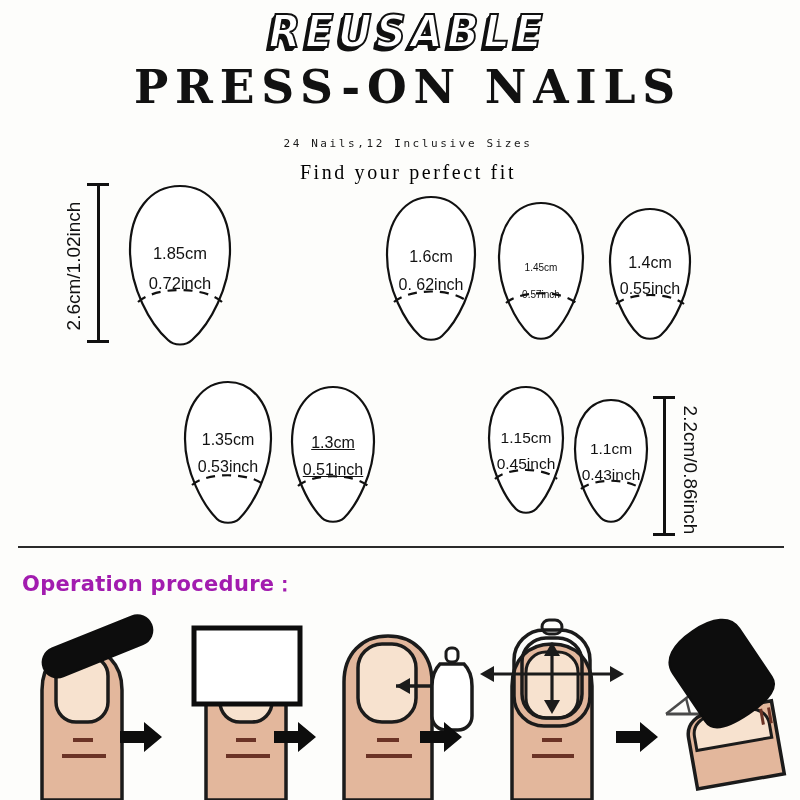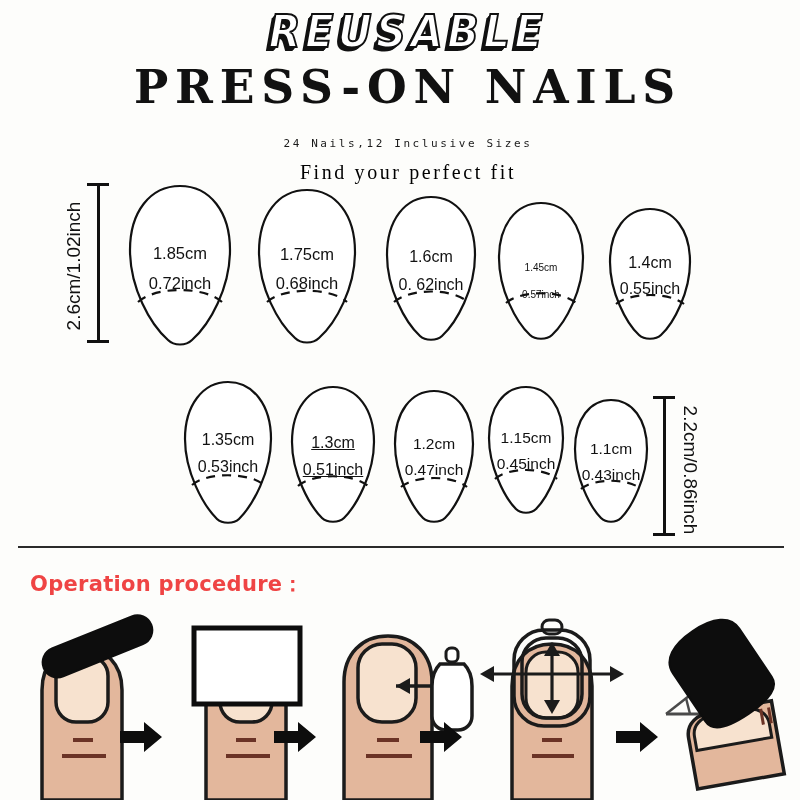--- a/index.html
+++ b/index.html
@@ -138,22 +138,21 @@
 
   
   .ops-heading {
     position: absolute;
     left: 22px;
     top: 570px;
     font-family: "DejaVu Sans", sans-serif;
     font-weight: bold;
     font-size: 21px;
     letter-spacing: 0.3px;
-    color: #ef4444;
-    margin-left: 8px;
+    color: #a21caf;
   }
 
   .steps { position: absolute; left: 0; top: 612px; width: 800px; height: 188px; }
   .step { position: absolute; top: 0; width: 150px; height: 188px; }
   .step svg { position: absolute; left: 0; top: 0; overflow: visible; }
   .arrow { position: absolute; top: 108px; width: 46px; height: 34px; }
 </style>
 </head>
 <body>
 
@@ -186,30 +185,20 @@
       <svg width="108" height="166" viewBox="0 0 108 166" aria-hidden="true">
         <path d="M54 2 C84 2 104 28 104 66 C104 104 84 140 66 156 C60 162 48 162 42 156 C24 140 4 104 4 66 C4 28 24 2 54 2 Z" fill="#ffffff" stroke="#111111" stroke-width="2.2"></path>
         <path d="M12 118 C30 102 78 102 96 118" fill="none" stroke="#111111" stroke-width="2.2" stroke-dasharray="9 7" stroke-linecap="butt"></path>
       </svg>
       <div class="labels" style="top:54px; font-size:16.5px; line-height:30px;">
         <span class="lab-cm">1.85cm</span>
         <span class="lab-in">0.72inch</span>
       </div>
     </div>
 
-    <div class="nail" style="left:255px; top:20px; width:104px; height:160px;">
-      <svg width="104" height="160" viewBox="0 0 104 160" aria-hidden="true">
-        <path d="M52 2 C81 2 100 27 100 64 C100 100 81 135 64 150 C58 156 46 156 40 150 C23 135 4 100 4 64 C4 27 23 2 52 2 Z" fill="#ffffff" stroke="#111111" stroke-width="2.2"></path>
-        <path d="M12 114 C29 99 75 99 92 114" fill="none" stroke="#111111" stroke-width="2.2" stroke-dasharray="9 7"></path>
-      </svg>
-      <div class="labels" style="top:52px; font-size:16.5px; line-height:29px;">
-        <span class="lab-cm">1.75cm</span>
-        <span class="lab-in">0.68inch</span>
-      </div>
-    </div>
 
     <div class="nail" style="left:383px; top:27px; width:96px; height:150px;">
       <svg width="96" height="150" viewBox="0 0 96 150" aria-hidden="true">
         <path d="M48 2 C74 2 92 25 92 60 C92 94 74 127 59 141 C54 146 42 146 37 141 C22 127 4 94 4 60 C4 25 22 2 48 2 Z" fill="#ffffff" stroke="#111111" stroke-width="2.2"></path>
         <path d="M11 107 C27 93 69 93 85 107" fill="none" stroke="#111111" stroke-width="2.2" stroke-dasharray="9 7"></path>
       </svg>
       <div class="labels" style="top:48px; font-size:16px; line-height:28px;">
         <span class="lab-cm">1.6cm</span>
         <span class="lab-in">0. 62inch</span>
       </div>
@@ -252,30 +241,20 @@
       <svg width="90" height="142" viewBox="0 0 90 142" aria-hidden="true">
         <path d="M45 2 C69 2 86 24 86 57 C86 88 69 120 56 133 C51 138 39 138 34 133 C21 120 4 88 4 57 C4 24 21 2 45 2 Z" fill="#ffffff" stroke="#111111" stroke-width="2.2"></path>
         <path d="M10 101 C25 88 65 88 80 101" fill="none" stroke="#111111" stroke-width="2.2" stroke-dasharray="9 7"></path>
       </svg>
       <div class="labels" style="top:44px; font-size:16px; line-height:27px;text-decoration:underline;">
         <span class="lab-cm">1.3cm</span>
         <span class="lab-in">0.51inch</span>
       </div>
     </div>
 
-    <div class="nail" style="left:391px; top:221px; width:86px; height:138px;">
-      <svg width="86" height="138" viewBox="0 0 86 138" aria-hidden="true">
-        <path d="M43 2 C66 2 82 23 82 55 C82 85 66 117 54 129 C49 134 37 134 32 129 C20 117 4 85 4 55 C4 23 20 2 43 2 Z" fill="#ffffff" stroke="#111111" stroke-width="2.2"></path>
-        <path d="M10 98 C24 86 62 86 76 98" fill="none" stroke="#111111" stroke-width="2.2" stroke-dasharray="9 7"></path>
-      </svg>
-      <div class="labels" style="top:42px; font-size:15.5px; line-height:26px;">
-        <span class="lab-cm">1.2cm</span>
-        <span class="lab-in">0.47inch</span>
-      </div>
-    </div>
 
     <div class="nail" style="left:485px; top:217px; width:82px; height:132px;">
       <svg width="82" height="132" viewBox="0 0 82 132" aria-hidden="true">
         <path d="M41 2 C63 2 78 22 78 53 C78 81 63 112 51 124 C46 129 36 129 31 124 C19 112 4 81 4 53 C4 22 19 2 41 2 Z" fill="#ffffff" stroke="#111111" stroke-width="2.2"></path>
         <path d="M10 94 C23 82 59 82 72 94" fill="none" stroke="#111111" stroke-width="2.2" stroke-dasharray="9 7"></path>
       </svg>
       <div class="labels" style="top:40px; font-size:15.5px; line-height:26px;">
         <span class="lab-cm">1.15cm</span>
         <span class="lab-in">0.45inch</span>
       </div>

